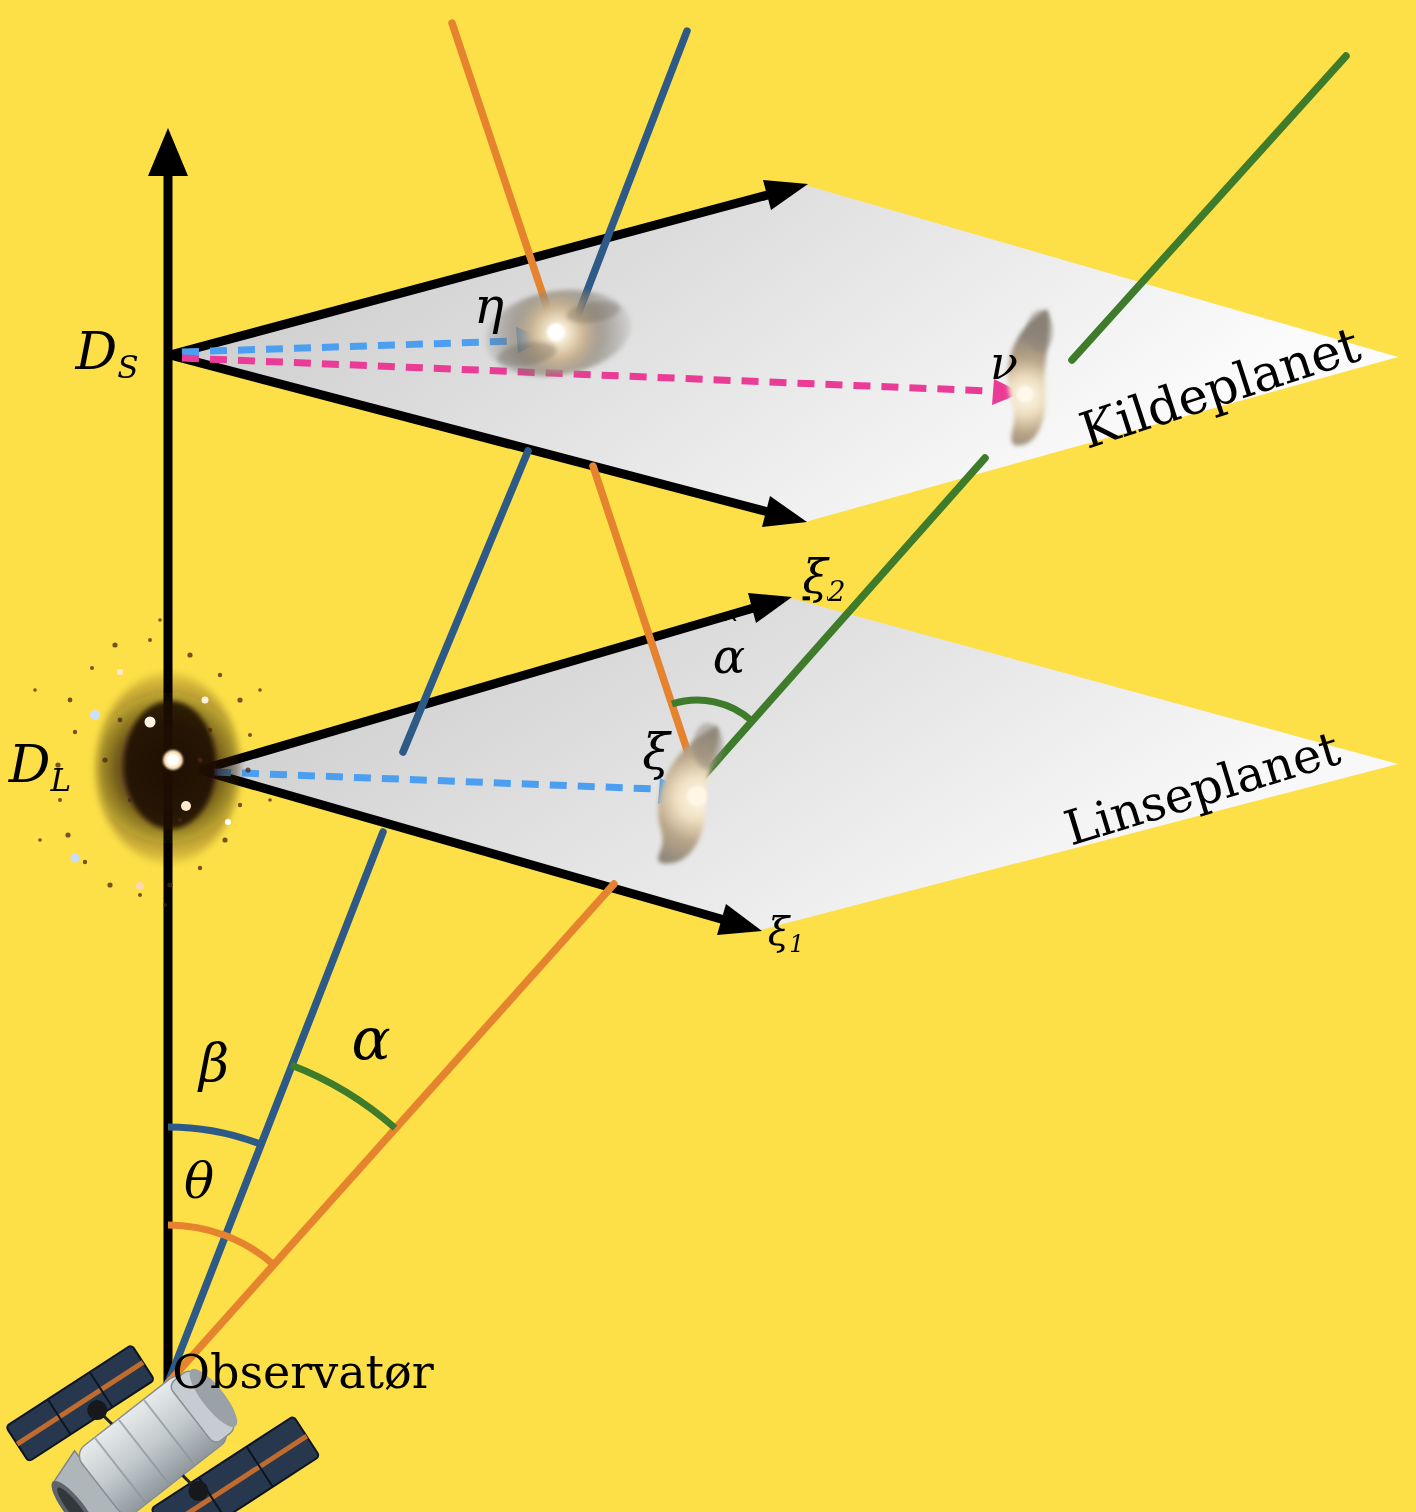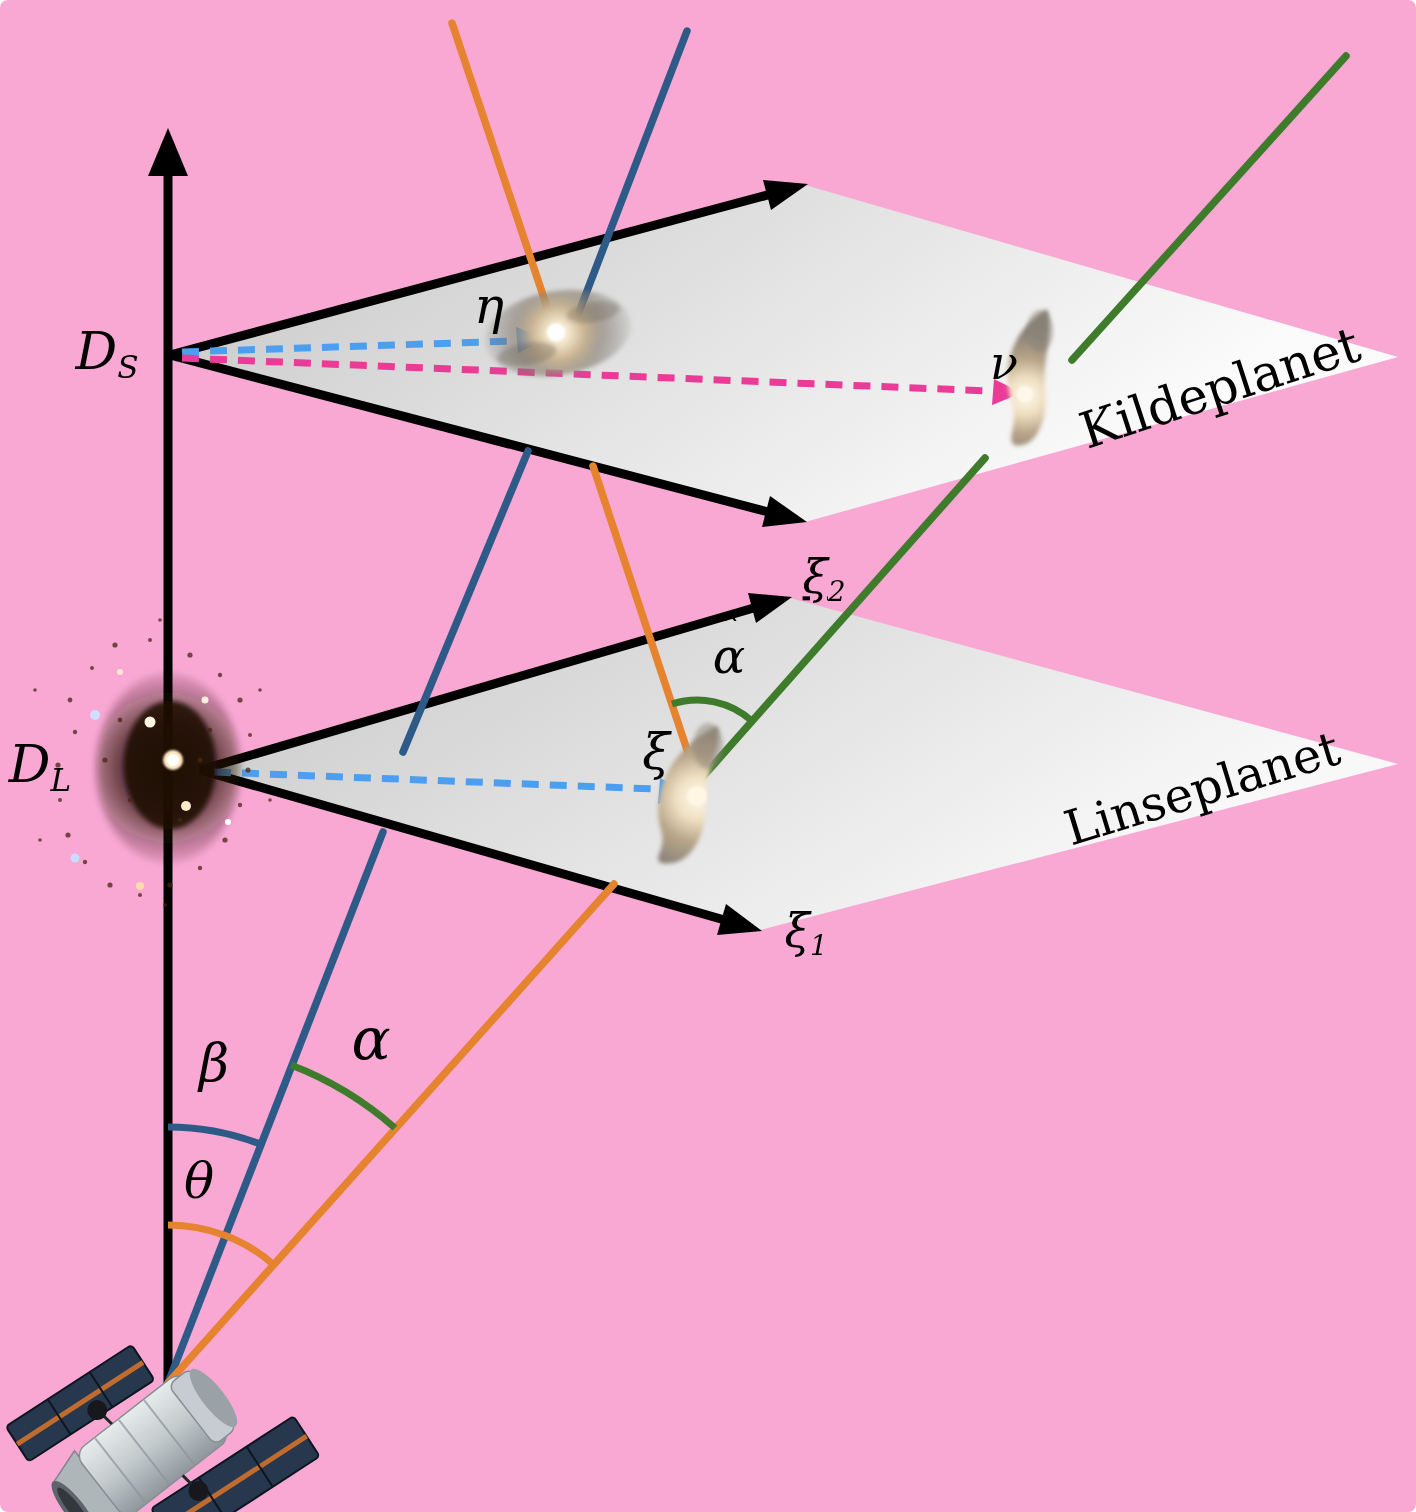--- a/index.html
+++ b/index.html
@@ -1,17 +1,17 @@
 <!DOCTYPE html>
 <html style="--ray-orange: #E5832E; --ray-blue: #2E5A88; --ray-green: #3E7C2C; --vector-light-blue: #4C9FF0; --vector-pink: #EA3C97; --axis-black: #000000; --plane-gray: #D5D5D5;"><head>
 <meta charset="utf-8">
 <style>
   html,body{margin:0;padding:0;background:#ffffff;}
-  #stage{position:relative;width:1416px;height:1512px;background:#f9a8d4;overflow:hidden;
-         font-family:"DejaVu Serif","Liberation Serif",serif;border-radius:8px;}
+  #stage{position:relative;width:1416px;height:1512px;background:#fde047;overflow:hidden;
+         font-family:"DejaVu Serif","Liberation Serif",serif;}
   #diagram-svg{position:absolute;left:0;top:0;}
   .lbl{position:absolute;transform:translate(-50%,-50%);color:#000;white-space:nowrap;
        font-family:"DejaVu Serif","Liberation Serif",serif;line-height:1;}
   .math{font-style:italic;}
   .sub{font-size:0.60em;font-style:italic;vertical-align:-0.28em;}
   .rot18n{transform:translate(-50%,-50%) rotate(-18deg);}
   .rot17n{transform:translate(-50%,-50%) rotate(-17deg);}
   .hatwrap{position:relative;display:inline-block;}
   .hat{position:absolute;left:54%;top:-0.48em;transform:translateX(-50%);
        font-style:normal;font-size:0.85em;}
@@ -264,27 +264,28 @@
   <div class="lbl math" style="left:40px;top:767px;font-size:52px;"><span>D</span><span class="sub">L</span></div>
 
   <div class="lbl math" style="left:489px;top:306px;font-size:50px;">η</div>
 
   <div class="lbl math" style="left:1004px;top:363px;font-size:46px;">ν</div>
 
   <div class="lbl math" style="left:656px;top:752px;font-size:50px;">ξ</div>
 
   <div class="lbl math" style="left:824px;top:580px;font-size:46px;text-decoration:underline;"><span>ξ</span><span class="sub">2</span></div>
 
-  <div class="lbl math" style="left:786px;top:934px;font-size:46px;margin-left:20px;"><span>ξ</span><span class="sub">1</span></div>
+  <div class="lbl math" style="left:786px;top:934px;font-size:39px;"><span>ξ</span><span class="sub">1</span></div>
 
   <div class="lbl math" style="left:729px;top:656px;font-size:48px;"><span class="hatwrap"><span class="hat">ˆ</span><span>α</span></span></div>
 
   <div class="lbl math" style="left:371px;top:1039px;font-size:58px;">α</div>
 
   <div class="lbl math" style="left:214px;top:1063px;font-size:52px;">β</div>
 
   <div class="lbl math" style="left:199px;top:1181px;font-size:50px;">θ</div>
 
   <div class="lbl rot18n" style="left:1220px;top:388px;font-size:50px;">Kildeplanet</div>
 
   <div class="lbl rot17n" style="left:1202px;top:788px;font-size:48px;">Linseplanet</div>
 
+  <div class="lbl" style="left:303px;top:1372px;font-size:46px;">Observatør</div>
 </div>
 
 </body></html>

